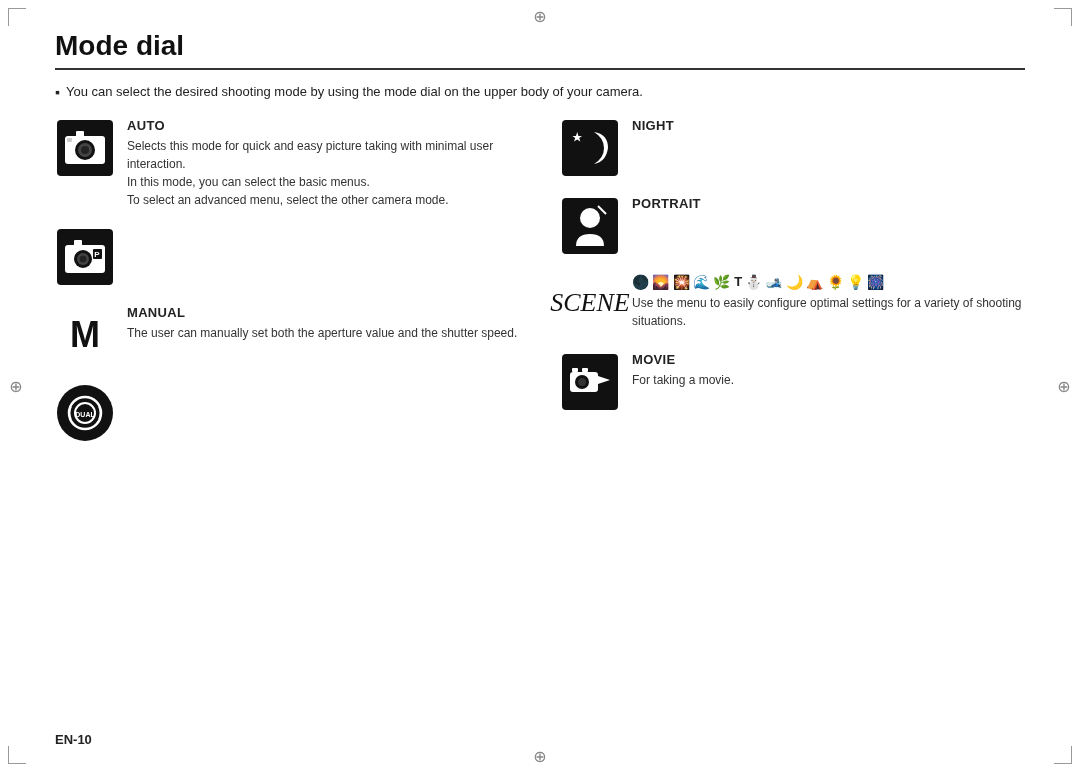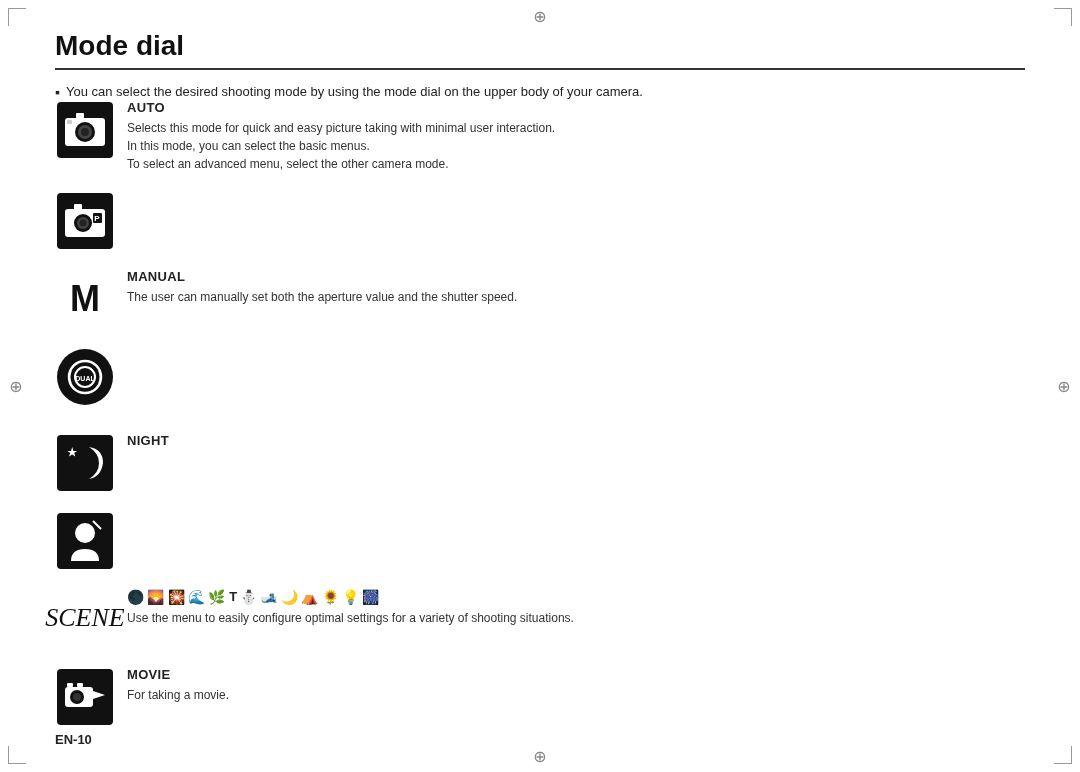--- a/index.html
+++ b/index.html
@@ -57,35 +57,36 @@
       font-weight: bold;
       color: #111;
       border-bottom: 2px solid #333;
       padding-bottom: 6px;
       margin-bottom: 14px;
     }
 
     
     .intro-line {
       font-size: 13px;
+      margin-bottom: 18px;
       display: flex;
       align-items: flex-start;
       gap: 6px;
     }
     .intro-line::before {
       content: '▪';
       font-size: 14px;
       margin-top: 0px;
       flex-shrink: 0;
     }
 
     
     .columns {
       display: grid;
-      grid-template-columns: 1fr;
+      grid-template-columns: 1fr 1fr;
       gap: 8px 40px;
     }
 
     
     .mode-entry {
       display: flex;
       align-items: flex-start;
       gap: 12px;
       margin-bottom: 18px;
     }
@@ -286,20 +287,21 @@
             <rect width="56" height="56" rx="4" fill="#111"></rect>
 
             <circle cx="28" cy="20" r="10" fill="white"></circle>
 
             <path d="M14 48 Q14 36 28 36 Q42 36 42 48" fill="white"></path>
 
             <line x1="36" y1="8" x2="44" y2="16" stroke="white" stroke-width="2"></line>
           </svg>
         </div>
         <div class="mode-text">
+          <div class="mode-title">PORTRAIT</div>
         </div>
       </div>
 
       <div class="mode-entry">
         <div class="mode-icon" style="align-items:flex-start; padding-top:4px;">
           <div class="scene-label">SCENE</div>
         </div>
         <div class="mode-text">
           <div class="scene-icons-row">
             <span class="scene-icon-item">🌑</span>

